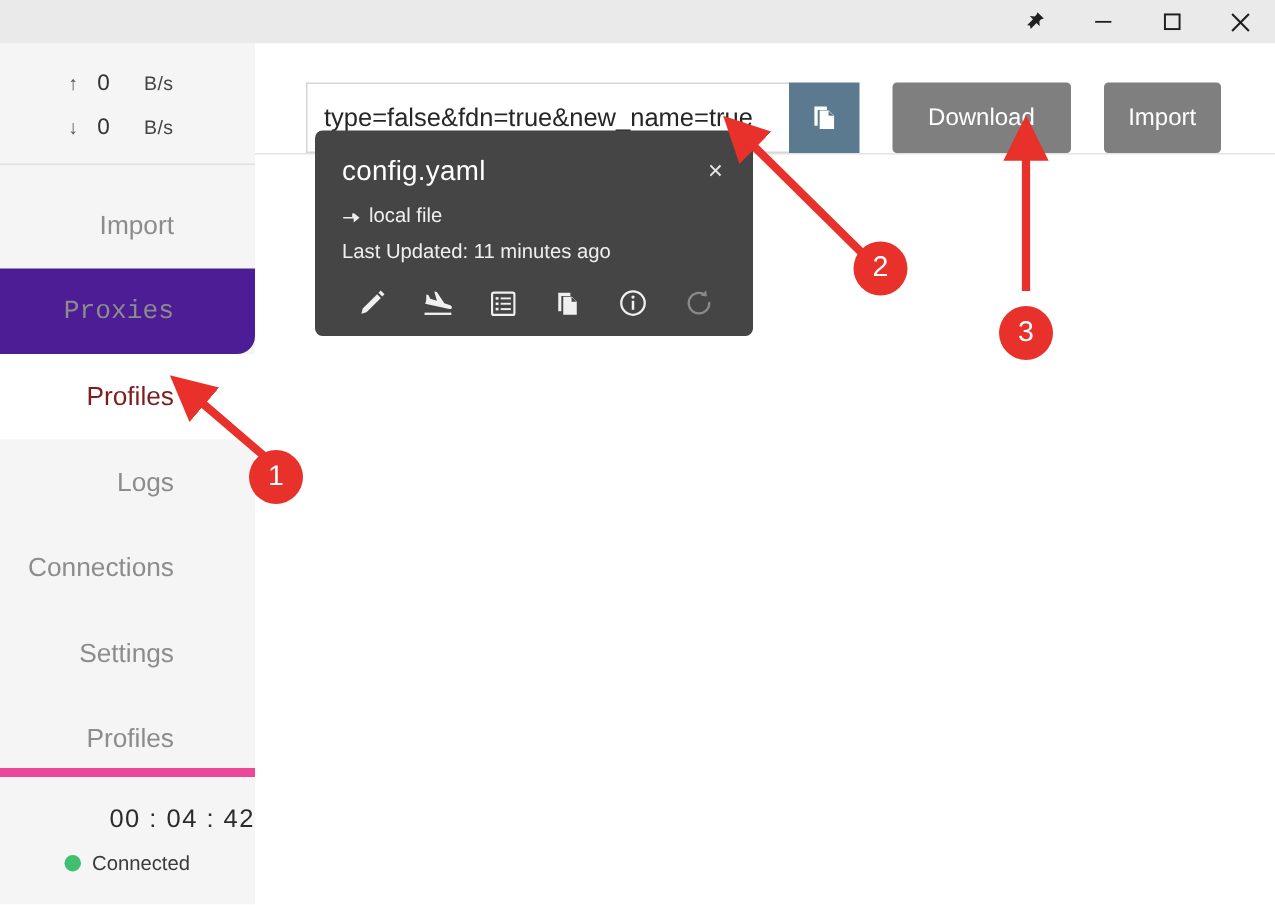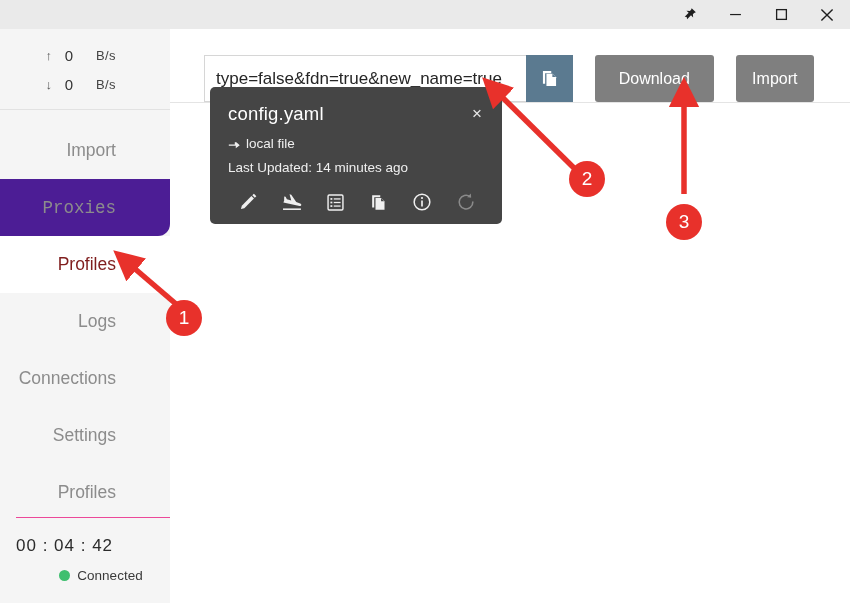--- a/index.html
+++ b/index.html
@@ -75,25 +75,25 @@
   .nav-item.active {
     background: #ffffff;
     color: #7f1d1d;
   }
   .nav-item.below-active {
     background: #f5f5f5;
     border-top-right-radius: 12px;
   }
 
   .status-box {
-    position: absolute; left: 16px; bottom: 0;
+    position: absolute; left: 0; bottom: 0;
     width: 170px;
-    border-top: 1px solid #ec4899;
+    border-top: 6px solid #ec4899;
     padding: 18px 0 20px 0;
-    text-align: left;
+    text-align: right;
   }
   .timer {
     font-size: 17px; color: #2b2b2b;
     letter-spacing: 1px;
     margin-bottom: 12px;
   }
   .conn {
     display: flex; align-items: center; justify-content: center;
     gap: 7px;
     font-size: 13.5px; color: #3a3a3a;
@@ -300,21 +300,21 @@
       <div class="card-head">
         <div class="card-title">config.yaml</div>
         <div class="card-close">×</div>
       </div>
       <div class="card-sub">
         <svg width="13" height="13" viewBox="0 0 16 16">
           <path d="M1 10 H9 M9 10 L9 6.5 M8.6 10 L12.2 10 M10.2 7.4 L13.4 10 L10.2 12.6 Z" stroke="#efefef" stroke-width="1.3" fill="#efefef"></path>
         </svg>
         <span>local file</span>
       </div>
-      <div class="card-meta">Last Updated: 14 minutes ago</div>
+      <div class="card-meta">Last Updated: 11 minutes ago</div>
 
       <div class="card-actions">
         <div class="act">
           <svg width="20" height="20" viewBox="0 0 24 24">
             <path d="M3.5 20.5 L4.6 16.4 L16.1 4.9 L19.1 7.9 L7.6 19.4 Z" fill="#f0f0f0"></path>
             <path d="M17.2 3.8 L19.0 2.0 L22.0 5.0 L20.2 6.8 Z" fill="#f0f0f0"></path>
           </svg>
         </div>
         <div class="act">
           <svg width="22" height="22" viewBox="0 0 24 24">

